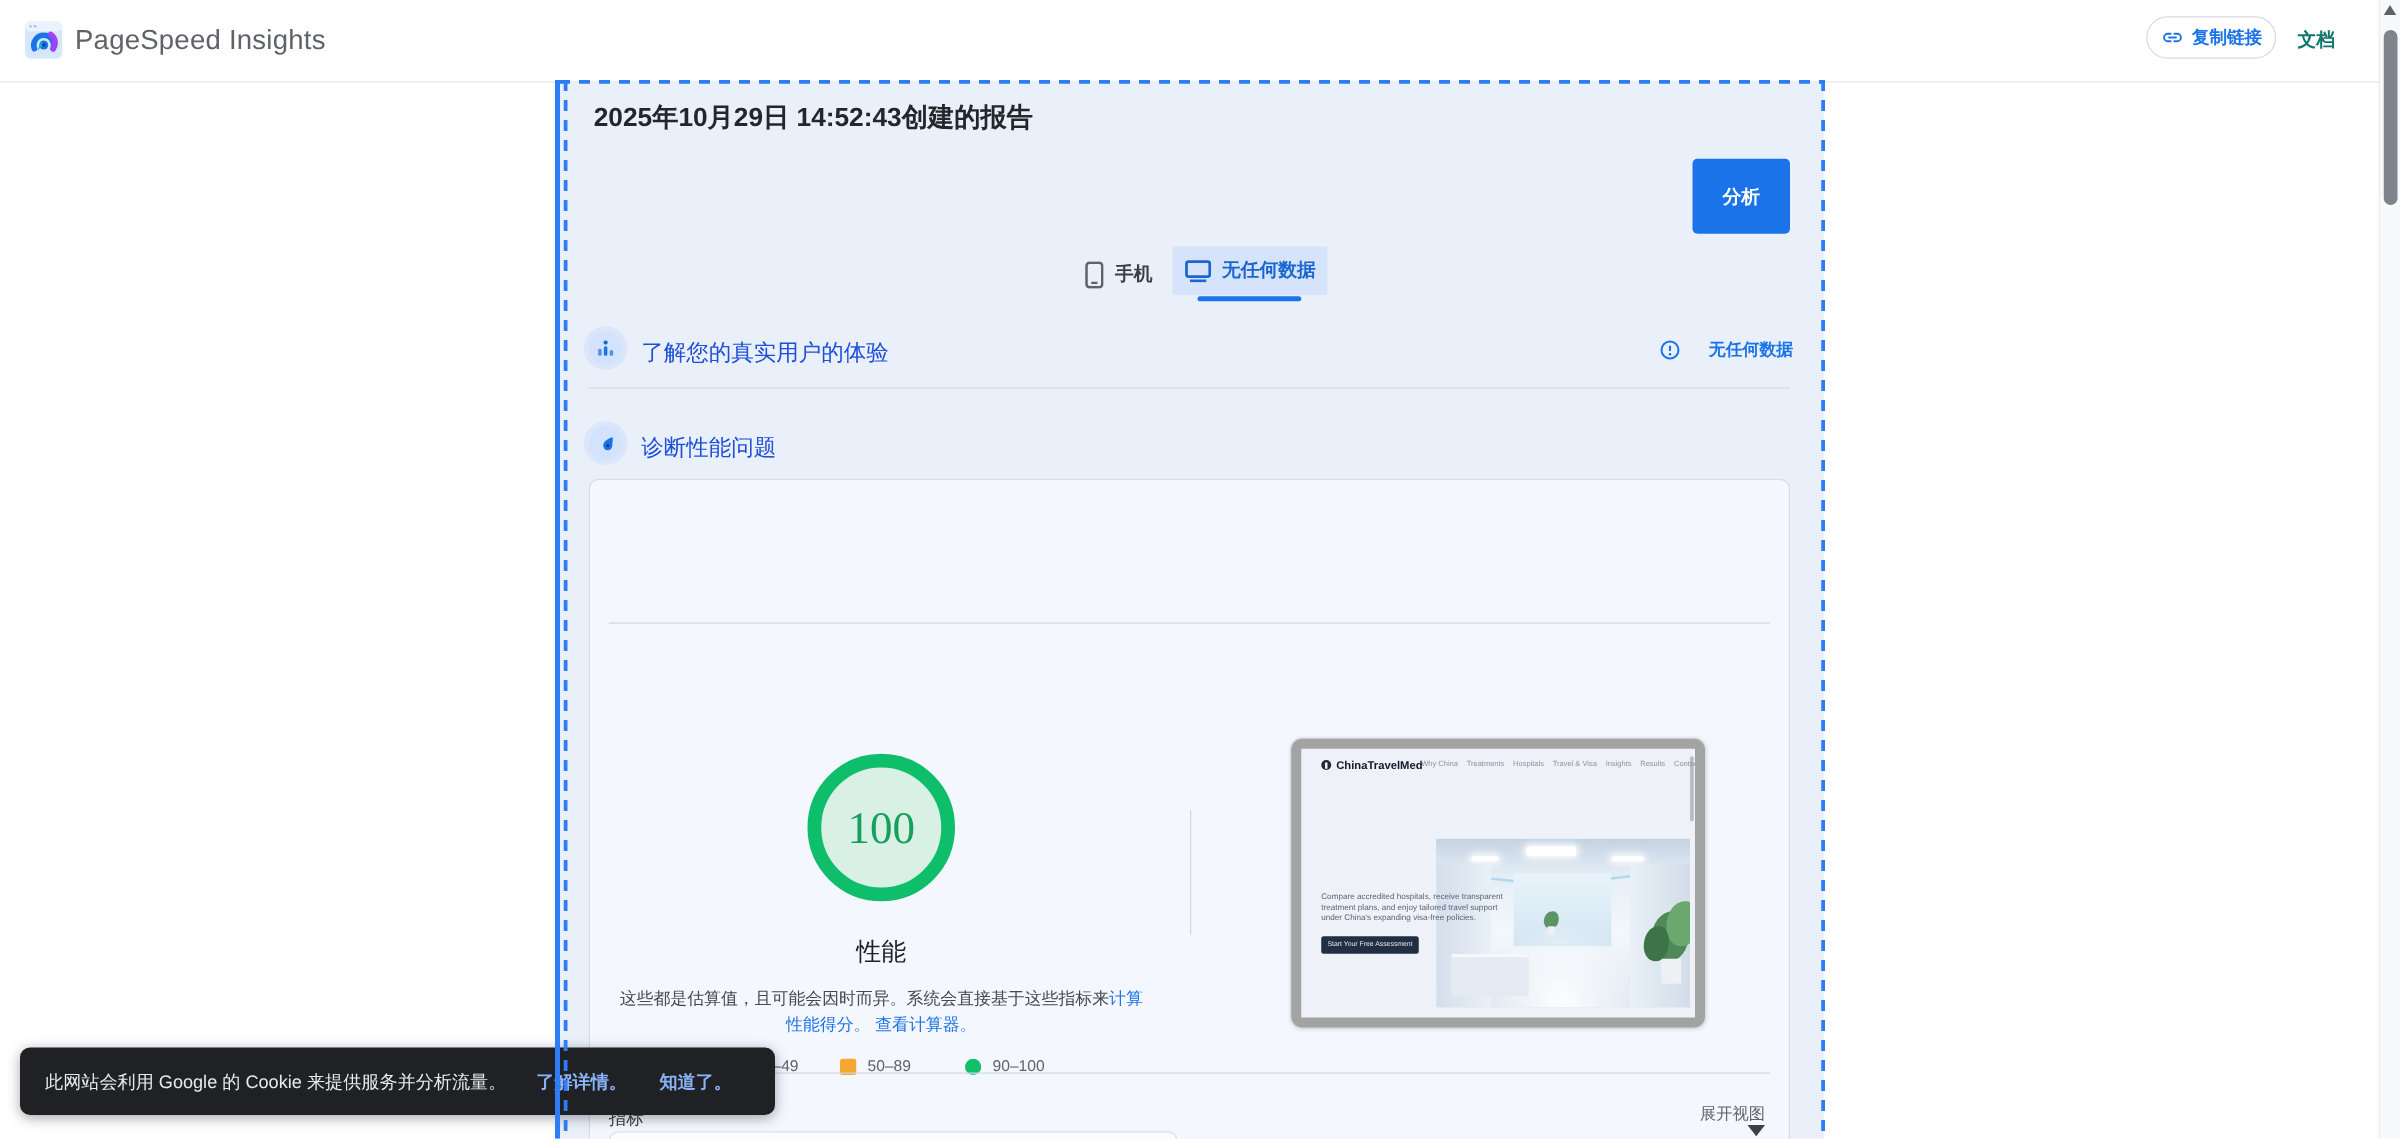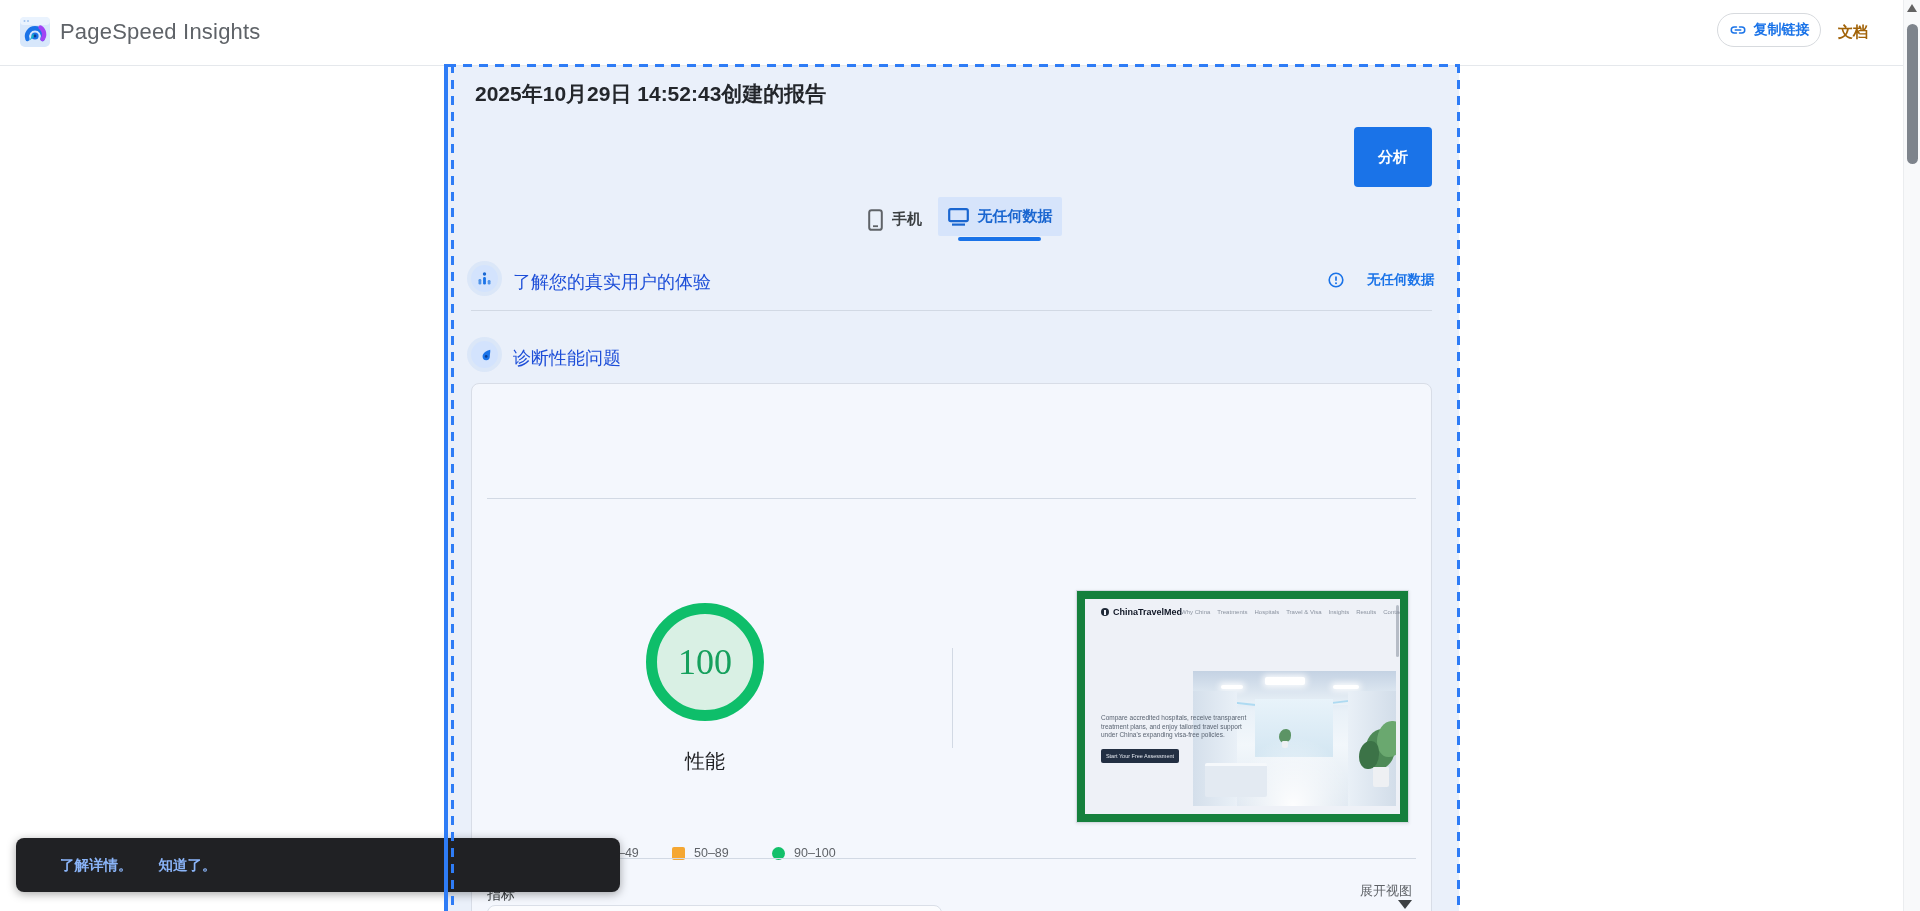--- a/index.html
+++ b/index.html
@@ -8,21 +8,21 @@
   .stage { position:relative; width:1920px; height:911px; background:#fff; }
 
   
   .header { position:absolute; left:0; top:0; width:1920px; height:66px; background:#fff;
     border-bottom:1px solid #e5e8ec; z-index:5; }
   .logo { position:absolute; left:20px; top:17px; width:30px; height:30px; }
   .app-title { position:absolute; left:60px; top:19px; font-size:22px; color:#5f6368; letter-spacing:.2px; }
   .copy-btn { position:absolute; left:1717px; top:13px; width:104px; height:34px; border:1px solid #d7dade;
     border-radius:17px; background:#fff; display:flex; align-items:center; justify-content:center; gap:7px;
     color:#1a73e8; font-size:14px; font-weight:bold; cursor:pointer; }
-  .docs-link { position:absolute; left:1838px; top:23px; color:#a16207; font-size:15px; font-weight:bold; cursor:pointer; }
+  .docs-link { position:absolute; left:1838px; top:23px; color:#0f766e; font-size:15px; font-weight:bold; cursor:pointer; }
 
   
   .scrollbar { position:absolute; right:0; top:0; width:17px; height:911px; background:#f8f9fa;
     border-left:1px solid #ebedef; z-index:40; }
   .sb-arrow { position:absolute; top:4px; left:3px; width:0; height:0;
     border-left:5px solid transparent; border-right:5px solid transparent; border-bottom:8px solid #636363; }
   .sb-thumb { position:absolute; top:24px; left:3px; width:11px; height:140px; background:#7e848c; border-radius:6px; }
 
   
   .region-bg { position:absolute; left:447px; top:65px; width:1012px; height:846px; background:#eaf0fa; z-index:1; }
@@ -94,22 +94,22 @@
   .sw-ci { width:13px; height:13px; background:#12c06a; border-radius:50%; }
 
   .expand-view { position:absolute; left:1360px; top:882px; font-size:13px; color:#5f6368; cursor:pointer; z-index:2; }
   .caret-down { position:absolute; left:1398px; top:900px; width:0; height:0; border-left:7px solid transparent;
     border-right:7px solid transparent; border-top:9px solid #3c4043; z-index:2; }
   .metrics-label { position:absolute; left:487px; top:886px; font-size:14px; color:#3c4043; z-index:2; }
   .metric-tile { position:absolute; left:487px; top:905px; width:455px; height:60px; background:#fbfcfe;
     border:1px solid #dadfe8; border-radius:8px; z-index:2; }
 
   
-  .thumb { position:absolute; left:1032px; top:590px; width:333px; height:233px; background:#15803d;
-    border:1px solid #d5dae2; border-radius:0; box-shadow:0 1px 3px rgba(60,64,67,.12); z-index:3; padding:8px;margin-left:44px; }
+  .thumb { position:absolute; left:1032px; top:590px; width:333px; height:233px; background:#a3a3a3;
+    border:1px solid #d5dae2; border-radius:10px; box-shadow:0 1px 3px rgba(60,64,67,.12); z-index:3; padding:8px; }
   .thumb-inner { position:relative; width:100%; height:100%; background:#eef1f7; overflow:hidden; }
   .t-brand { position:absolute; left:16px; top:8px; display:flex; align-items:center; gap:4px;
     font-size:9px; font-weight:bold; color:#111827; z-index:3; }
   .t-logo { width:8px; height:8px; border-radius:50%; background:#1f2937; position:relative; }
   .t-logo::after { content:""; position:absolute; left:3px; top:1.5px; width:2px; height:5px; background:#eef1f7; }
   .t-nav { position:absolute; left:96px; top:10px; right:10px; display:flex; gap:7px; z-index:3;
     font-size:6px; color:#8b93a0; white-space:nowrap; }
   .t-headline { position:absolute; left:16px; top:36px; font-size:21px; line-height:23px; font-weight:bold;
     color:#19202e; z-index:3; letter-spacing:-.3px; }
   .t-body { position:absolute; left:16px; top:115px; width:152px; font-size:6.5px; line-height:8.5px;
@@ -246,20 +246,21 @@
   </div>
   <div class="gauge-label" style="left:1073px; top:462px;">SEO</div>
 
   <div class="card-div" style="top:498px;"></div>
 
   <div class="gauge-big">
     <div class="score">100</div>
   </div>
   <div class="perf-label">性能</div>
 
+  <div class="disclaimer"><span>这些都是估算值，且可能会因时而异。系统会直接基于这些指标来</span><a>计算性能得分。</a><span> </span><a>查看计算器。</a></div>
 
   <div class="vdiv"></div>
 
   <div class="legend">
     <div class="leg-item" style="width:84px;">
       <div class="sw-tri"></div>
       <div class="leg-label">0–49</div>
     </div>
     <div class="leg-item" style="width:100px;">
       <div class="sw-sq"></div>
@@ -316,20 +317,21 @@
       </div>
 
       <div class="t-body">Compare accredited hospitals, receive transparent treatment plans, and enjoy tailored travel support under China's expanding visa-free policies.</div>
       <div class="t-cta">Start Your Free Assessment</div>
 
       <div style="position:absolute; right:1px; top:6px; width:3px; height:52px; background:#b6bcc6; border-radius:2px;"></div>
     </div>
   </div>
 
   <div class="toast">
+    <span class="toast-msg">此网站会利用 Google 的 Cookie 来提供服务并分析流量。</span>
     <span class="toast-link learn">了解详情。</span>
     <span class="toast-link gotit">知道了。</span>
   </div>
 
   <div class="sel sel-left-solid"></div>
   <div class="sel sel-left-dash"></div>
   <div class="sel sel-top-dash"></div>
   <div class="sel sel-right-dash"></div>
 
   <div class="scrollbar">

